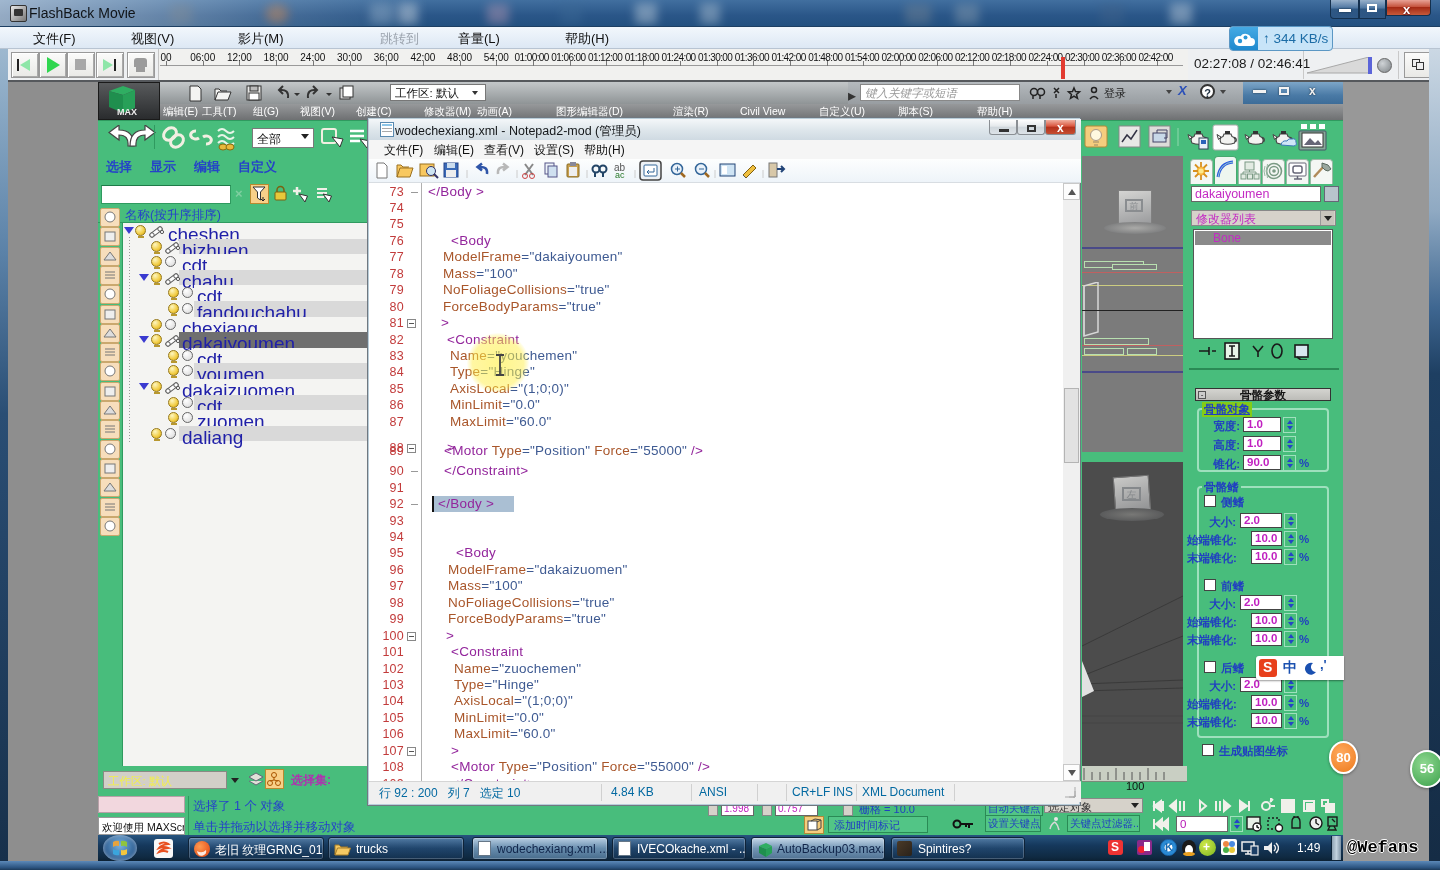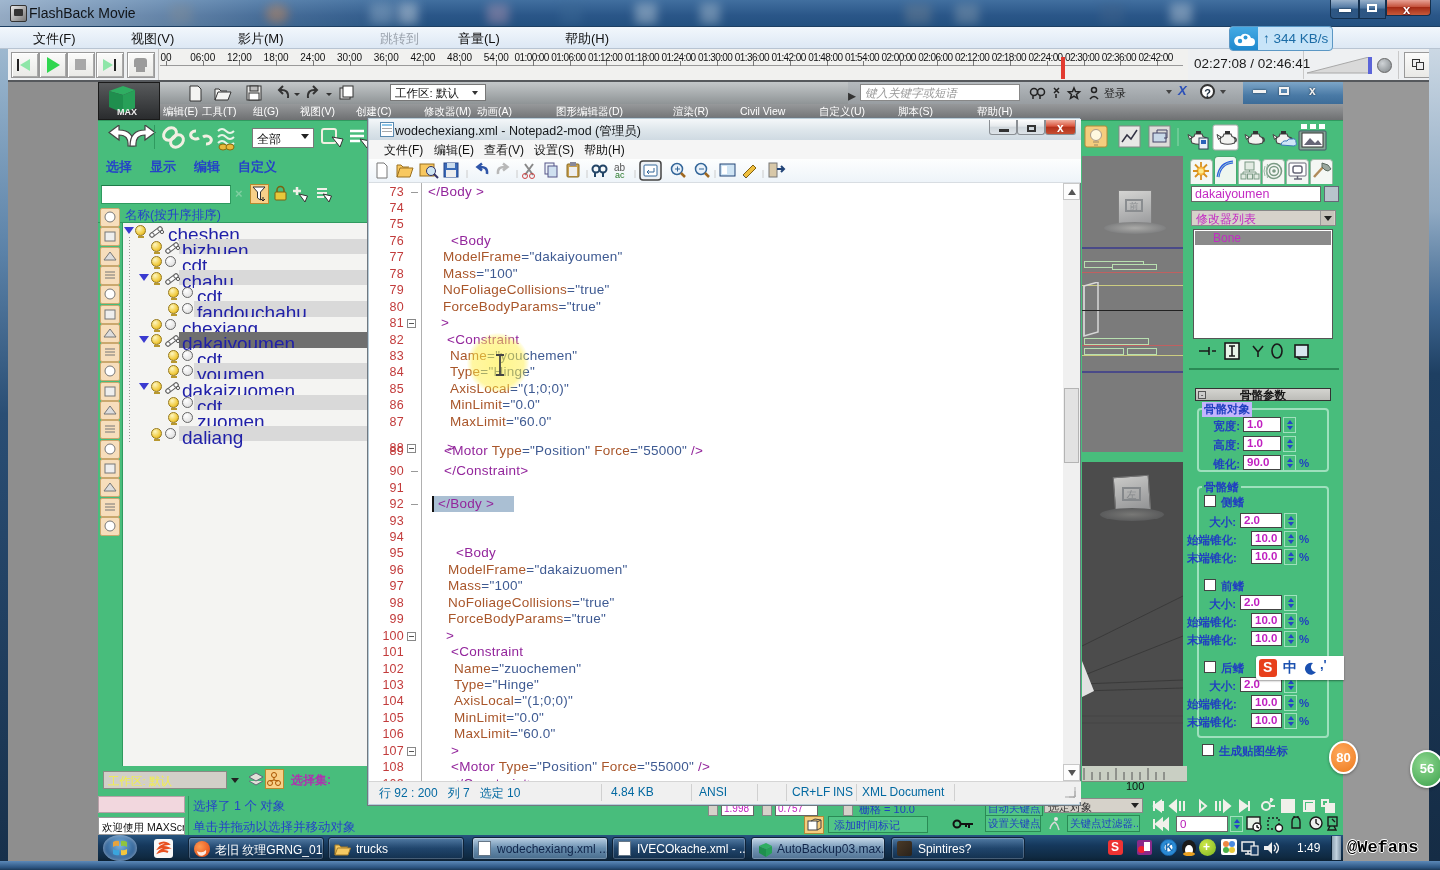--- a/index.html
+++ b/index.html
@@ -699,21 +699,21 @@
       <rect x="98" y="3" width="13" height="12" fill="#d8e8f0"></rect>
           <path d="M100 15 l4 3 h6"></path>
       </g>
     </svg>
     <div class="abs" style="left:2px;top:212px;width:150px;height:2px;background:#2a8a55;"></div>
     <div class="abs" style="left:8px;top:232px;width:136px;height:13px;background:linear-gradient(#d4d4d0,#bcbcb8);border:1px solid #333;">
       <div style="position:absolute;left:2px;top:2px;width:8px;height:8px;background:#ccc;border:1px solid #555;font-size:8px;line-height:6px;text-align:center;color:#111;">-</div>
       <div style="position:absolute;left:0;width:100%;text-align:center;font-size:11.5px;color:#151515;font-weight:bold;top:-1px;">骨骼参数</div>
     </div>
     <div class="grp" style="left:10px;top:252px;width:132px;height:64px;"></div>
-    <div class="abs" style="left:15px;top:246px;background:#c4b5fd;padding:0 2px;color:#2140c0;font-weight:bold;font-size:11.5px;">骨骼对象</div>
+    <div class="abs" style="left:15px;top:246px;background:#84cc16;padding:0 2px;color:#2140c0;font-weight:bold;font-size:11.5px;text-decoration:underline;">骨骼对象</div>
     <div class="cplab" style="top:263px;width:53px;">宽度:</div>
       <div class="spinf" style="left:56px;top:261px;width:38px;">1.0</div>
       <div class="abs sp" style="left:96px;top:261px;"></div>
     <div class="cplab" style="top:282px;width:53px;">高度:</div>
       <div class="spinf" style="left:56px;top:280px;width:38px;">1.0</div>
       <div class="abs sp" style="left:96px;top:280px;"></div>
     <div class="cplab" style="top:301px;width:53px;">锥化:</div>
       <div class="spinf" style="left:56px;top:299px;width:38px;">90.0</div>
       <div class="abs sp" style="left:96px;top:299px;"></div>
       <div class="pctsign" style="left:112px;top:301px;">%</div>

